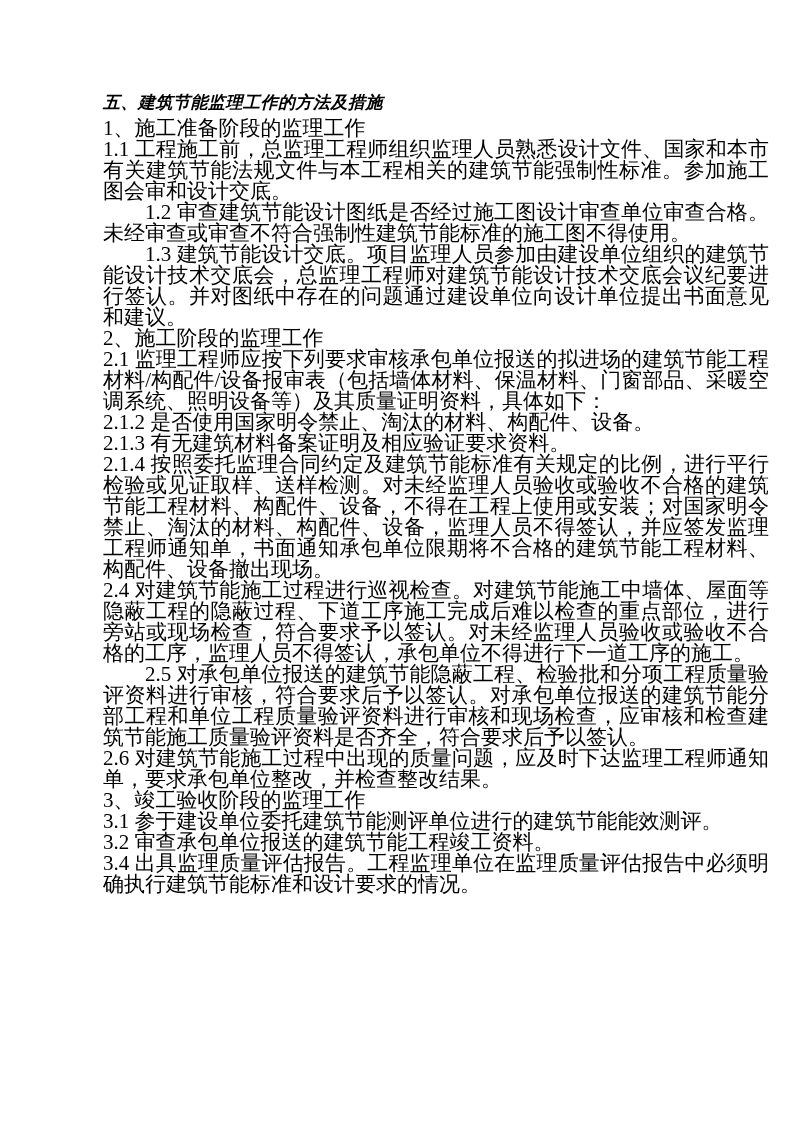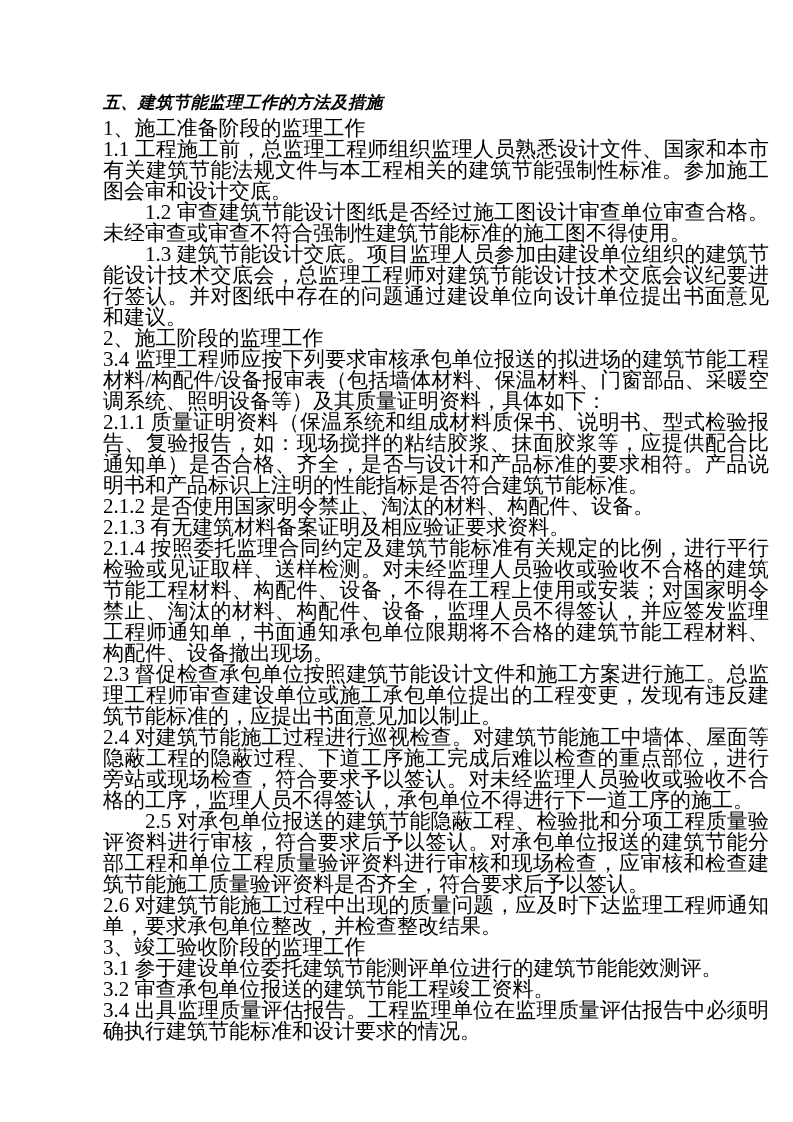--- a/index.html
+++ b/index.html
@@ -45,26 +45,24 @@
 <body>
 
 <div class="page">
   <h1 class="doc-title">五、建筑节能监理工作的方法及措施</h1>
   <div class="doc-body">
     <p>1、施工准备阶段的监理工作</p>
     <p>1.1 工程施工前，总监理工程师组织监理人员熟悉设计文件、国家和本市有关建筑节能法规文件与本工程相关的建筑节能强制性标准。参加施工图会审和设计交底。</p>
     <p class="indent">1.2 审查建筑节能设计图纸是否经过施工图设计审查单位审查合格。未经审查或审查不符合强制性建筑节能标准的施工图不得使用。</p>
     <p class="indent">1.3 建筑节能设计交底。项目监理人员参加由建设单位组织的建筑节能设计技术交底会，总监理工程师对建筑节能设计技术交底会议纪要进行签认。并对图纸中存在的问题通过建设单位向设计单位提出书面意见和建议。</p>
     <p>2、施工阶段的监理工作</p>
-    <p>3.4 监理工程师应按下列要求审核承包单位报送的拟进场的建筑节能工程材料/构配件/设备报审表（包括墙体材料、保温材料、门窗部品、采暖空调系统、照明设备等）及其质量证明资料，具体如下：</p>
-    <p>2.1.1 质量证明资料（保温系统和组成材料质保书、说明书、型式检验报告、复验报告，如：现场搅拌的粘结胶浆、抹面胶浆等，应提供配合比通知单）是否合格、齐全，是否与设计和产品标准的要求相符。产品说明书和产品标识上注明的性能指标是否符合建筑节能标准。</p>
+    <p>2.1 监理工程师应按下列要求审核承包单位报送的拟进场的建筑节能工程材料/构配件/设备报审表（包括墙体材料、保温材料、门窗部品、采暖空调系统、照明设备等）及其质量证明资料，具体如下：</p>
     <p>2.1.2 是否使用国家明令禁止、淘汰的材料、构配件、设备。</p>
     <p>2.1.3 有无建筑材料备案证明及相应验证要求资料。</p>
     <p>2.1.4 按照委托监理合同约定及建筑节能标准有关规定的比例，进行平行检验或见证取样、送样检测。对未经监理人员验收或验收不合格的建筑节能工程材料、构配件、设备，不得在工程上使用或安装；对国家明令禁止、淘汰的材料、构配件、设备，监理人员不得签认，并应签发监理工程师通知单，书面通知承包单位限期将不合格的建筑节能工程材料、构配件、设备撤出现场。</p>
-    <p>2.3 督促检查承包单位按照建筑节能设计文件和施工方案进行施工。总监理工程师审查建设单位或施工承包单位提出的工程变更，发现有违反建筑节能标准的，应提出书面意见加以制止。</p>
     <p>2.4 对建筑节能施工过程进行巡视检查。对建筑节能施工中墙体、屋面等隐蔽工程的隐蔽过程、下道工序施工完成后难以检查的重点部位，进行旁站或现场检查，符合要求予以签认。对未经监理人员验收或验收不合格的工序，监理人员不得签认，承包单位不得进行下一道工序的施工。</p>
     <p class="indent">2.5 对承包单位报送的建筑节能隐蔽工程、检验批和分项工程质量验评资料进行审核，符合要求后予以签认。对承包单位报送的建筑节能分部工程和单位工程质量验评资料进行审核和现场检查，应审核和检查建筑节能施工质量验评资料是否齐全，符合要求后予以签认。</p>
     <p>2.6 对建筑节能施工过程中出现的质量问题，应及时下达监理工程师通知单，要求承包单位整改，并检查整改结果。</p>
     <p>3、竣工验收阶段的监理工作</p>
     <p>3.1 参于建设单位委托建筑节能测评单位进行的建筑节能能效测评。</p>
     <p>3.2 审查承包单位报送的建筑节能工程竣工资料。</p>
     <p>3.4 出具监理质量评估报告。工程监理单位在监理质量评估报告中必须明确执行建筑节能标准和设计要求的情况。</p>
   </div>
 </div>
 

